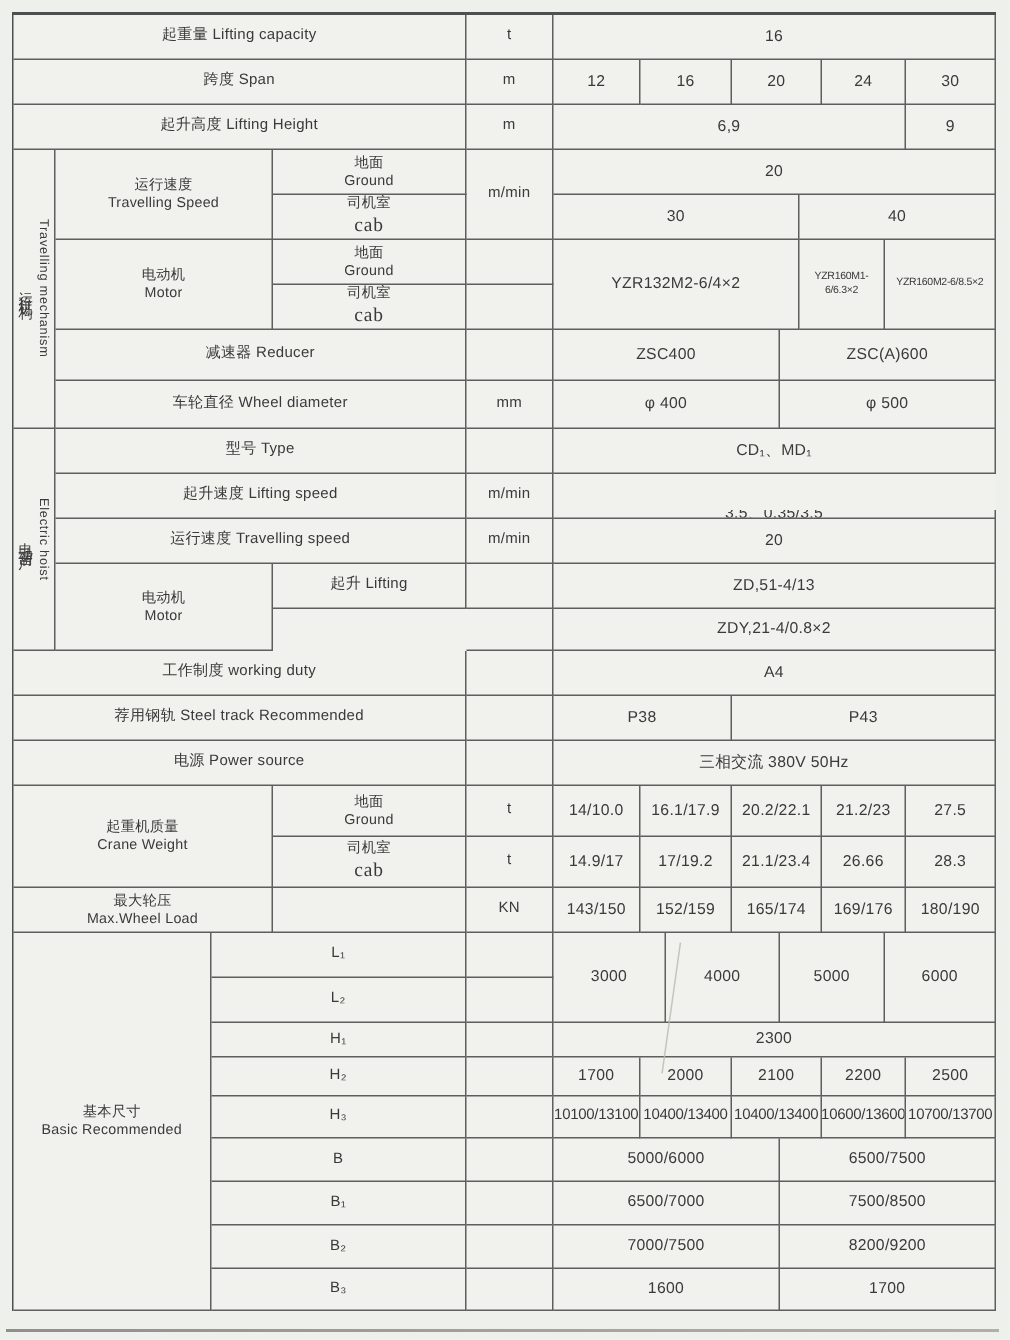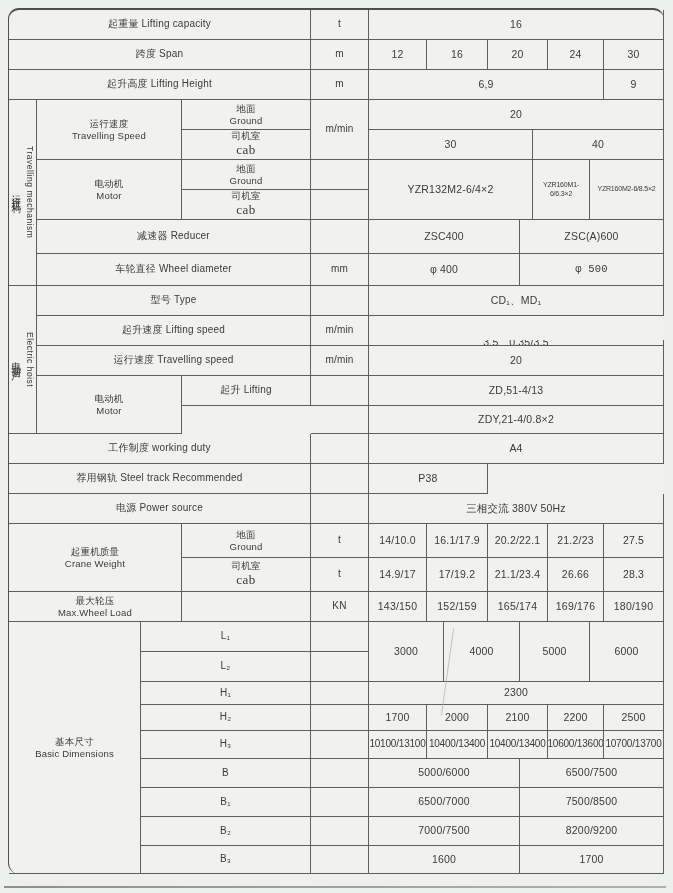--- a/index.html
+++ b/index.html
@@ -40,21 +40,21 @@
     opacity:.75;
   }
   #scan-scratch{
     position:absolute;left:447px;top:628px;width:1px;height:88px;
     background:#b9b9ae;transform:rotate(8deg);opacity:.8;
   }
 </style>
 </head>
 <body>
 
-<div id="spec-table" style="grid-template-columns: 28px 104px 41px 129px 58px 58px 17px 44px 32px 13px 15px 42px 14px 60px; grid-template-rows: 30px 30px 30px 30px 30px 30px 30px 34px 32px 30px 30px 30px 30px 28px 30px 30px 30px 34px 34px 30px 30px 30px 23px 26px 28px 29px 29px 29px 28px; border-radius: 11px;">
+<div id="spec-table" style="grid-template-columns: 28px 104px 41px 129px 58px 58px 17px 44px 32px 13px 15px 42px 14px 60px; grid-template-rows: 30px 30px 30px 30px 30px 30px 30px 34px 32px 30px 30px 30px 30px 28px 30px 30px 30px 34px 34px 30px 30px 30px 23px 26px 28px 29px 29px 29px 28px;">
     <div class="cell" style="grid-area: 1 / 1 / 2 / 5;">起重量 Lifting capacity</div>
     <div class="cell" style="grid-area: 1 / 5 / 2 / 6;">t</div>
     <div class="cell num" style="grid-area: 1 / 6 / 2 / 15;">16</div>
     <div class="cell" style="grid-area: 2 / 1 / 3 / 5;">跨度 Span</div>
     <div class="cell" style="grid-area: 2 / 5 / 3 / 6;">m</div>
     <div class="cell num" style="grid-area: 2 / 6 / 3 / 7;">12</div>
     <div class="cell num" style="grid-area: 2 / 7 / 3 / 9;">16</div>
     <div class="cell num" style="grid-area: 2 / 9 / 3 / 12;">20</div>
     <div class="cell num" style="grid-area: 2 / 12 / 3 / 14;">24</div>
     <div class="cell num" style="grid-area: 2 / 14 / 3 / 15;">30</div>
@@ -78,21 +78,21 @@
     <div class="cell num" style="grid-area: 6 / 6 / 8 / 11;">YZR132M2-6/4×2</div>
     <div class="cell small" style="grid-area: 6 / 11 / 8 / 13;">YZR160M1-6/6.3×2</div>
     <div class="cell small" style="grid-area: 6 / 13 / 8 / 15;">YZR160M2-6/8.5×2</div>
     <div class="cell" style="grid-area: 8 / 2 / 9 / 5;">减速器 Reducer</div>
     <div class="cell" style="grid-area: 8 / 5 / 9 / 6;"></div>
     <div class="cell num" style="grid-area: 8 / 6 / 9 / 10;">ZSC400</div>
     <div class="cell num" style="grid-area: 8 / 10 / 9 / 15;">ZSC(A)600</div>
     <div class="cell" style="grid-area: 9 / 2 / 10 / 5;">车轮直径 Wheel diameter</div>
     <div class="cell" style="grid-area: 9 / 5 / 10 / 6;">mm</div>
     <div class="cell num" style="grid-area: 9 / 6 / 10 / 10;">φ 400</div>
-    <div class="cell num" style="grid-area: 9 / 10 / 10 / 15; font-family: Liberation Mono, monospace;">φ 500</div>
+    <div class="cell num" style="grid-area: 9 / 10 / 10 / 15;">φ 500</div>
     <div class="cell vert" style="grid-area: 10 / 1 / 15 / 2;"><span class="v-cn">电动葫芦</span><span class="v-en">Electric hoist</span></div>
     <div class="cell" style="grid-area: 10 / 2 / 11 / 5;">型号 Type</div>
     <div class="cell" style="grid-area: 10 / 5 / 11 / 6;"></div>
     <div class="cell" style="grid-area: 11 / 2 / 12 / 5;">起升速度 Lifting speed</div>
     <div class="cell num" style="grid-area: 10 / 6 / 11 / 15;">CD₁、MD₁</div>
     <div class="cell" style="grid-area: 11 / 5 / 12 / 6;">m/min</div>
     <div class="cell num" style="grid-area: 11 / 6 / 12 / 15; margin-top: 24px;">3.5、0.35/3.5</div>
     <div class="cell" style="grid-area: 12 / 2 / 13 / 5;">运行速度 Travelling speed</div>
     <div class="cell" style="grid-area: 12 / 5 / 13 / 6;">m/min</div>
     <div class="cell num" style="grid-area: 12 / 6 / 13 / 15;">20</div>
@@ -101,20 +101,21 @@
     <div class="cell" style="grid-area: 13 / 5 / 14 / 6;"></div>
     <div class="cell num" style="grid-area: 13 / 6 / 14 / 15;">ZD,51-4/13</div>
     <div class="cell" style="grid-area: 14 / 5 / 15 / 6;"></div>
     <div class="cell num" style="grid-area: 14 / 6 / 15 / 15;">ZDY,21-4/0.8×2</div>
     <div class="cell" style="grid-area: 15 / 1 / 16 / 5;">工作制度 working duty</div>
     <div class="cell" style="grid-area: 15 / 5 / 16 / 6;"></div>
     <div class="cell num" style="grid-area: 15 / 6 / 16 / 15;">A4</div>
     <div class="cell" style="grid-area: 16 / 1 / 17 / 5;">荐用钢轨 Steel track Recommended</div>
     <div class="cell" style="grid-area: 16 / 5 / 17 / 6;"></div>
     <div class="cell num" style="grid-area: 16 / 6 / 17 / 9;">P38</div>
+    <div class="cell num" style="grid-area: 16 / 9 / 17 / 15;">P43</div>
     <div class="cell" style="grid-area: 17 / 1 / 18 / 5;">电源 Power source</div>
     <div class="cell" style="grid-area: 17 / 5 / 18 / 6;"></div>
     <div class="cell num" style="grid-area: 17 / 6 / 18 / 15;">三相交流  380V  50Hz</div>
     <div class="cell multi" style="grid-area: 18 / 1 / 20 / 4;"><span class="ln">起重机质量</span><span class="ln">Crane Weight</span></div>
     <div class="cell multi" style="grid-area: 18 / 4 / 19 / 5;"><span class="ln">地面</span><span class="ln">Ground</span></div>
     <div class="cell" style="grid-area: 18 / 5 / 19 / 6;">t</div>
     <div class="cell num" style="grid-area: 18 / 6 / 19 / 7;">14/10.0</div>
     <div class="cell num" style="grid-area: 18 / 7 / 19 / 9;">16.1/17.9</div>
     <div class="cell num" style="grid-area: 18 / 9 / 19 / 12;">20.2/22.1</div>
     <div class="cell num" style="grid-area: 18 / 12 / 19 / 14;">21.2/23</div>
@@ -127,21 +128,21 @@
     <div class="cell num" style="grid-area: 19 / 12 / 20 / 14;">26.66</div>
     <div class="cell num" style="grid-area: 19 / 14 / 20 / 15;">28.3</div>
     <div class="cell multi" style="grid-area: 20 / 1 / 21 / 4;"><span class="ln">最大轮压</span><span class="ln">Max.Wheel Load</span></div>
     <div class="cell" style="grid-area: 20 / 4 / 21 / 5;"></div>
     <div class="cell" style="grid-area: 20 / 5 / 21 / 6;">KN</div>
     <div class="cell num" style="grid-area: 20 / 6 / 21 / 7;">143/150</div>
     <div class="cell num" style="grid-area: 20 / 7 / 21 / 9;">152/159</div>
     <div class="cell num" style="grid-area: 20 / 9 / 21 / 12;">165/174</div>
     <div class="cell num" style="grid-area: 20 / 12 / 21 / 14;">169/176</div>
     <div class="cell num" style="grid-area: 20 / 14 / 21 / 15;">180/190</div>
-    <div class="cell multi" style="grid-area: 21 / 1 / 30 / 3;"><span class="ln">基本尺寸</span><span class="ln">Basic  Dimensions</span></div>
+    <div class="cell multi" style="grid-area: 21 / 1 / 30 / 3;"><span class="ln">基本尺寸</span><span class="ln">Basic  Recommended</span></div>
     <div class="cell dim" style="grid-area: 21 / 3 / 22 / 5;">L₁</div>
     <div class="cell" style="grid-area: 21 / 5 / 22 / 6;"></div>
     <div class="cell dim" style="grid-area: 22 / 3 / 23 / 5;">L₂</div>
     <div class="cell" style="grid-area: 22 / 5 / 23 / 6;"></div>
     <div class="cell num" style="grid-area: 21 / 6 / 23 / 8;">3000</div>
     <div class="cell num" style="grid-area: 21 / 8 / 23 / 10;">4000</div>
     <div class="cell num" style="grid-area: 21 / 10 / 23 / 13;">5000</div>
     <div class="cell num" style="grid-area: 21 / 13 / 23 / 15;">6000</div>
     <div class="cell dim" style="grid-area: 23 / 3 / 24 / 5;">H₁</div>
     <div class="cell" style="grid-area: 23 / 5 / 24 / 6;"></div>

